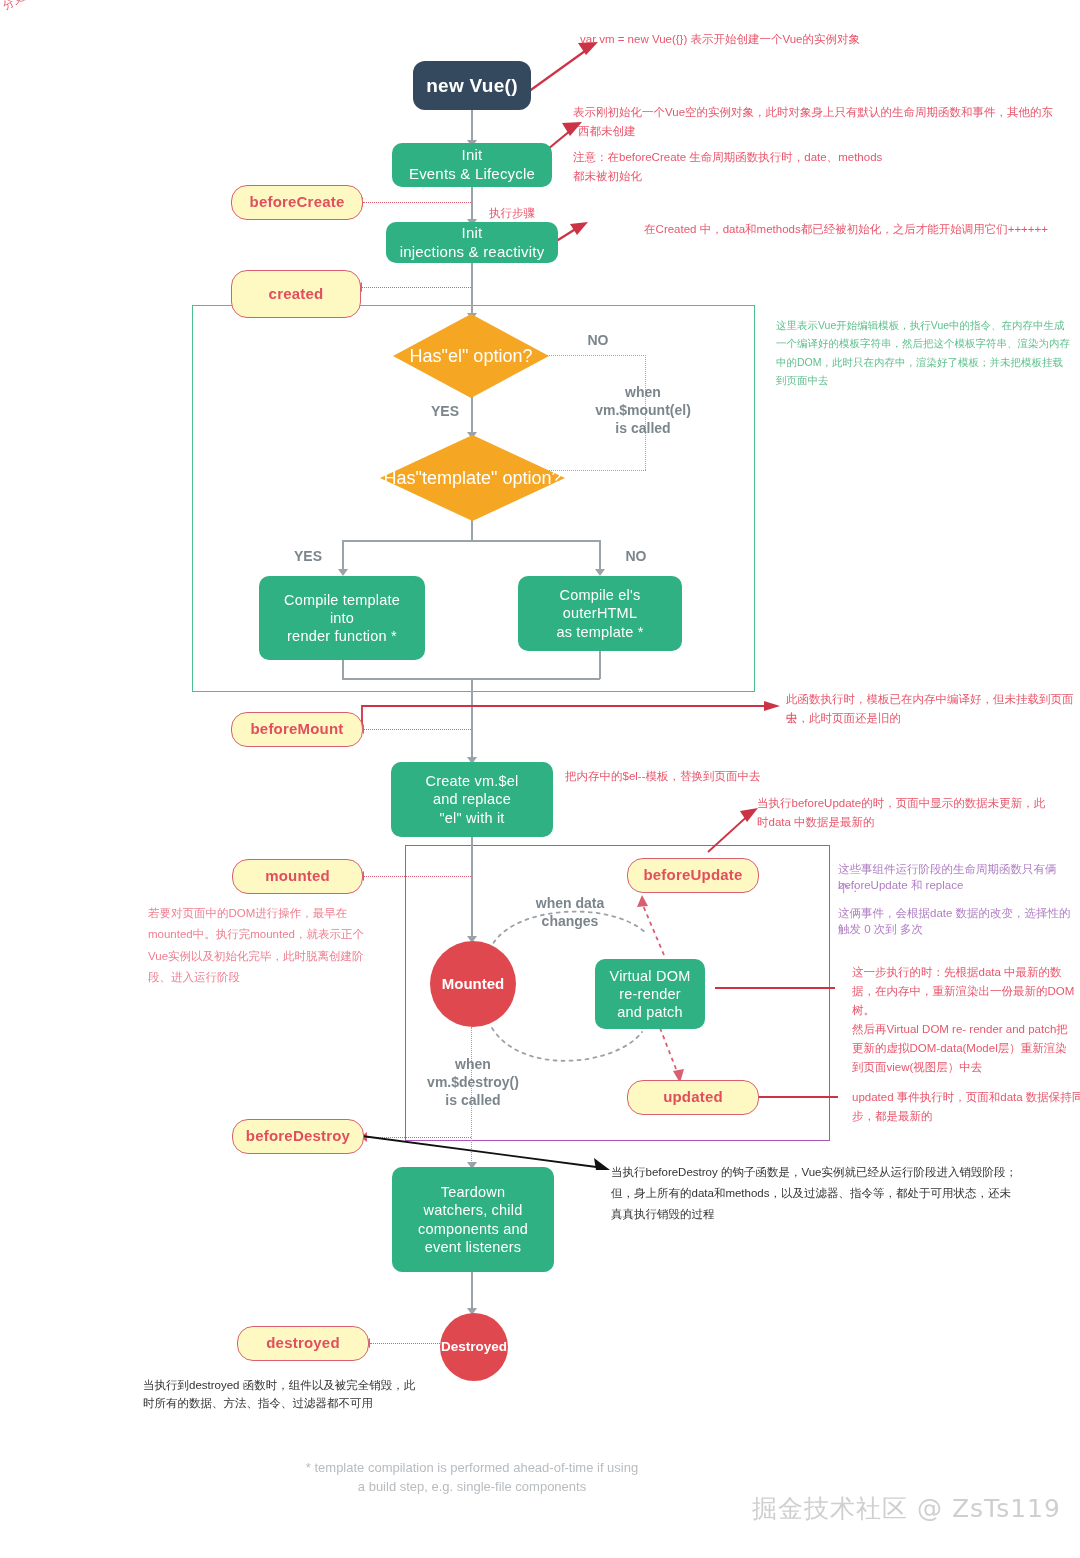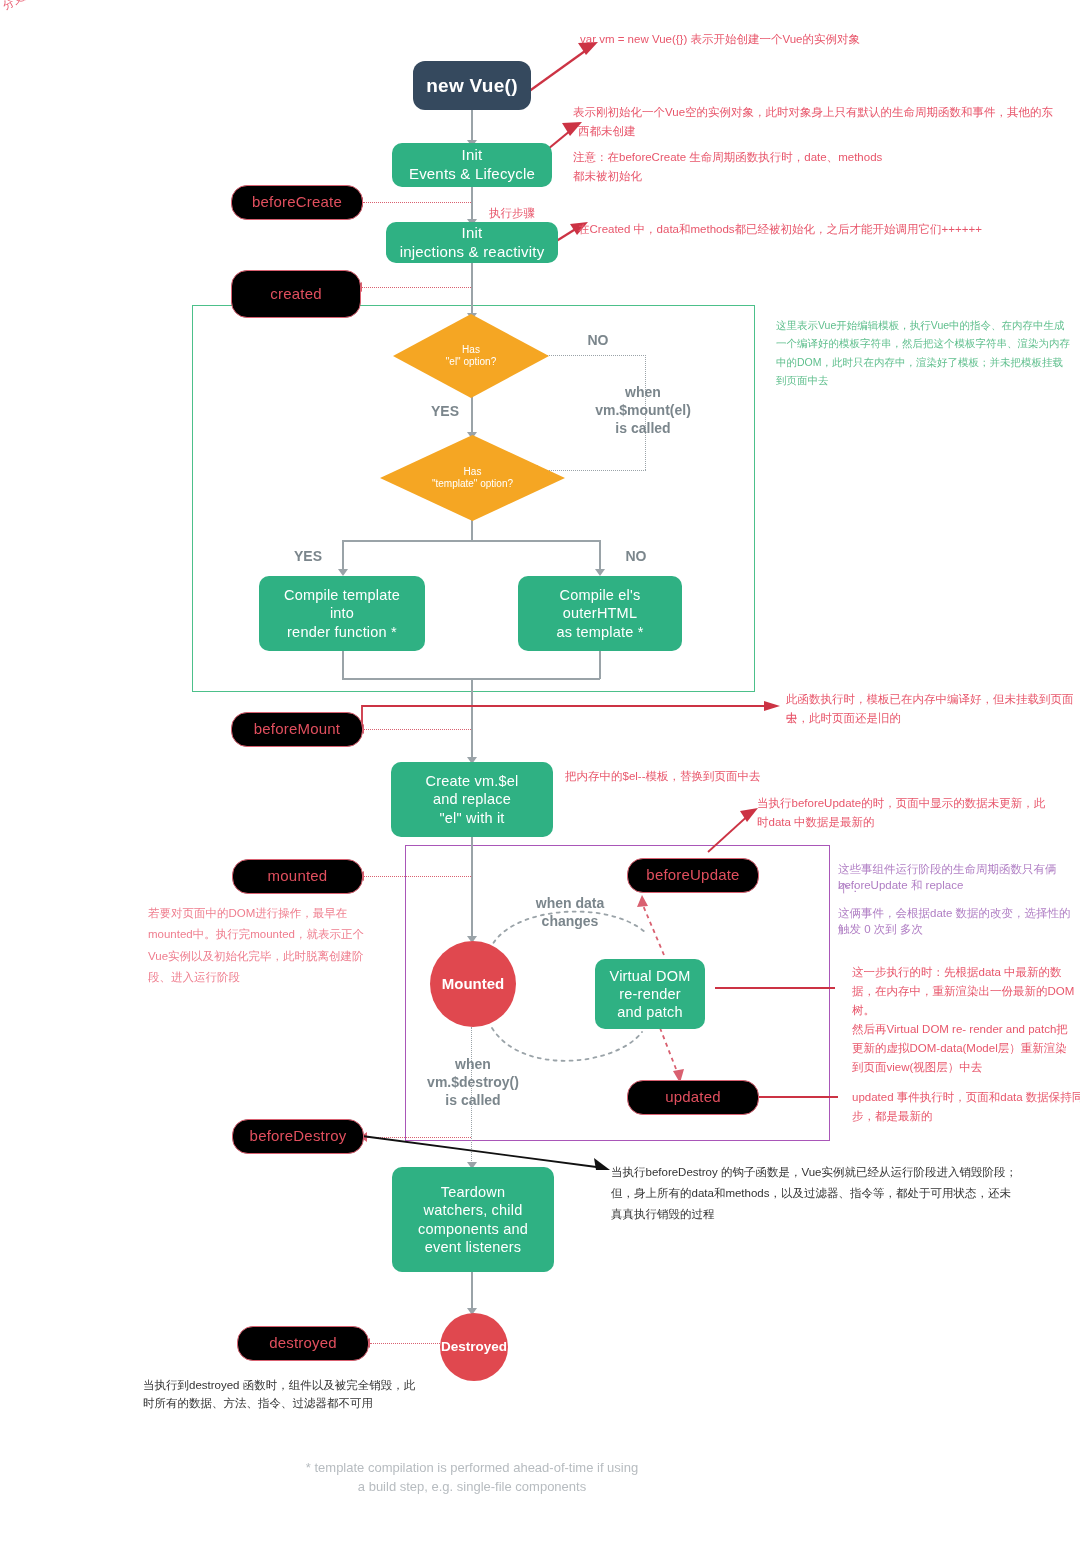--- a/index.html
+++ b/index.html
@@ -19,32 +19,32 @@
   .navy-box {
     background:#35495E; color:#fff; border-radius:12px;
     font-size:19px; font-weight:700; letter-spacing:.3px;
   }
   .green-box {
     background:#2FB183; color:#fff; border-radius:10px;
     font-size:15px; font-weight:400; letter-spacing:.2px;
   }
   .green-box.small { font-size:14.5px; }
   .hook {
-    background:#000000; border:1.6px solid #d96070; border-radius:16px;
-    color:#e14f5e; font-size:15px; font-weight:400; letter-spacing:.2px;
+    background:#fef9c3; border:1.6px solid #d96070; border-radius:16px;
+    color:#e14f5e; font-size:15px; font-weight:700; letter-spacing:.2px;
   }
   .diamond-wrap { position:absolute; }
   .diamond {
     background:#F5A623; width:100%; height:100%;
     clip-path:polygon(50% 0,100% 50%,50% 100%,0 50%);
   }
   .diamond-label {
-    position:absolute; inset:0; display:flex; flex-direction:column;
+    position:absolute; inset:0; display:flex; flex-direction:row;
     align-items:center; justify-content:center; color:#fff;
-    font-size:10px; line-height:1.25; text-align:left; pointer-events:none;
+    font-size:18px; line-height:1.25; text-align:left; pointer-events:none;
   }
   .circle {
     background:#E0484F; color:#fff; border-radius:50%;
     font-size:15px; font-weight:700;
   }
 
   
   .frame-green { position:absolute; border:1.8px solid #4CC08A; background:transparent; }
   .frame-purple{ position:absolute; border:1.6px solid #A956B8; background:transparent; }
 
@@ -224,21 +224,21 @@
   </div>
 
   <div class="diamond-wrap" style="left:380px;top:435px;width:185px;height:86px;">
     <div class="diamond"></div>
     <div class="diamond-label">
       <span>Has</span>
       <span>"template" option?</span>
     </div>
   </div>
 
-  <div class="node green-box small" style="left:259px;top:576px;width:166px;height:75px;">
+  <div class="node green-box small" style="left:259px;top:576px;width:166px;height:84px;">
     <span style="white-space:pre-line;">Compile template
 into
 render function *</span>
   </div>
 
   <div class="node green-box small" style="left:518px;top:576px;width:164px;height:75px;">
     <span style="white-space:pre-line;">Compile el's
 outerHTML
 as template *</span>
   </div>
@@ -310,21 +310,21 @@
 
   <div class="ann ann-red" style="left:580px;top:30px;width:330px;">var vm = new Vue({}) 表示开始创建一个Vue的实例对象</div>
 
   <div class="ann ann-red" style="left:573px;top:103px;width:500px;">表示刚初始化一个Vue空的实例对象，此时对象身上只有默认的生命周期函数和事件，其他的东</div>
   <div class="ann ann-red" style="left:578px;top:122px;width:480px;">西都未创建</div>
   <div class="ann ann-red" style="left:573px;top:148px;width:480px;">注意：在beforeCreate 生命周期函数执行时，date、methods</div>
   <div class="ann ann-red" style="left:573px;top:167px;width:480px;">都未被初始化</div>
 
   <div class="ann ann-red" style="left:489px;top:204px;width:90px;font-size:11.5px;">执行步骤</div>
 
-  <div class="ann ann-red" style="left:578px;top:220px;width:470px;">在Created 中，data和methods都已经被初始化，之后才能开始调用它们++++++</div>
+  <div class="ann ann-red" style="left:578px;top:220px;width:470px;text-align:right;">在Created 中，data和methods都已经被初始化，之后才能开始调用它们++++++</div>
 
   <div class="ann-rot" style="left:498px;top:322px;">分支判断</div>
 
   <div class="ann ann-green" style="left:776px;top:316px;width:296px;line-height:1.75;">这里表示Vue开始编辑模板，执行Vue中的指令、在内存中生成一个编译好的模板字符串，然后把这个模板字符串、渲染为内存中的DOM，此时只在内存中，渲染好了模板；并未把模板挂载到页面中去</div>
 
   <div class="ann ann-red" style="left:786px;top:690px;width:290px;">此函数执行时，模板已在内存中编译好，但未挂载到页面中</div>
   <div class="ann ann-red" style="left:786px;top:709px;width:290px;">去，此时页面还是旧的</div>
 
   <div class="ann ann-red" style="left:565px;top:767px;width:330px;">把内存中的$el--模板，替换到页面中去</div>
 
@@ -351,14 +351,15 @@
   <div class="ann ann-dark" style="left:611px;top:1163px;width:465px;">当执行beforeDestroy 的钩子函数是，Vue实例就已经从运行阶段进入销毁阶段；</div>
   <div class="ann ann-dark" style="left:611px;top:1184px;width:465px;">但，身上所有的data和methods，以及过滤器、指令等，都处于可用状态，还未</div>
   <div class="ann ann-dark" style="left:611px;top:1205px;width:465px;">真真执行销毁的过程</div>
 
   <div class="ann ann-dark" style="left:143px;top:1376px;width:320px;">当执行到destroyed 函数时，组件以及被完全销毁，此</div>
   <div class="ann ann-dark" style="left:143px;top:1394px;width:320px;">时所有的数据、方法、指令、过滤器都不可用</div>
 
   <div class="footnote" style="left:270px;top:1458px;width:404px;">* template compilation is performed ahead-of-time if using</div>
   <div class="footnote" style="left:270px;top:1477px;width:404px;">a build step, e.g. single-file components</div>
 
+  <div class="watermark" style="left:752px;top:1492px;">掘金技术社区 @ ZsTs119</div>
 
 </div>
 
 </body></html>

